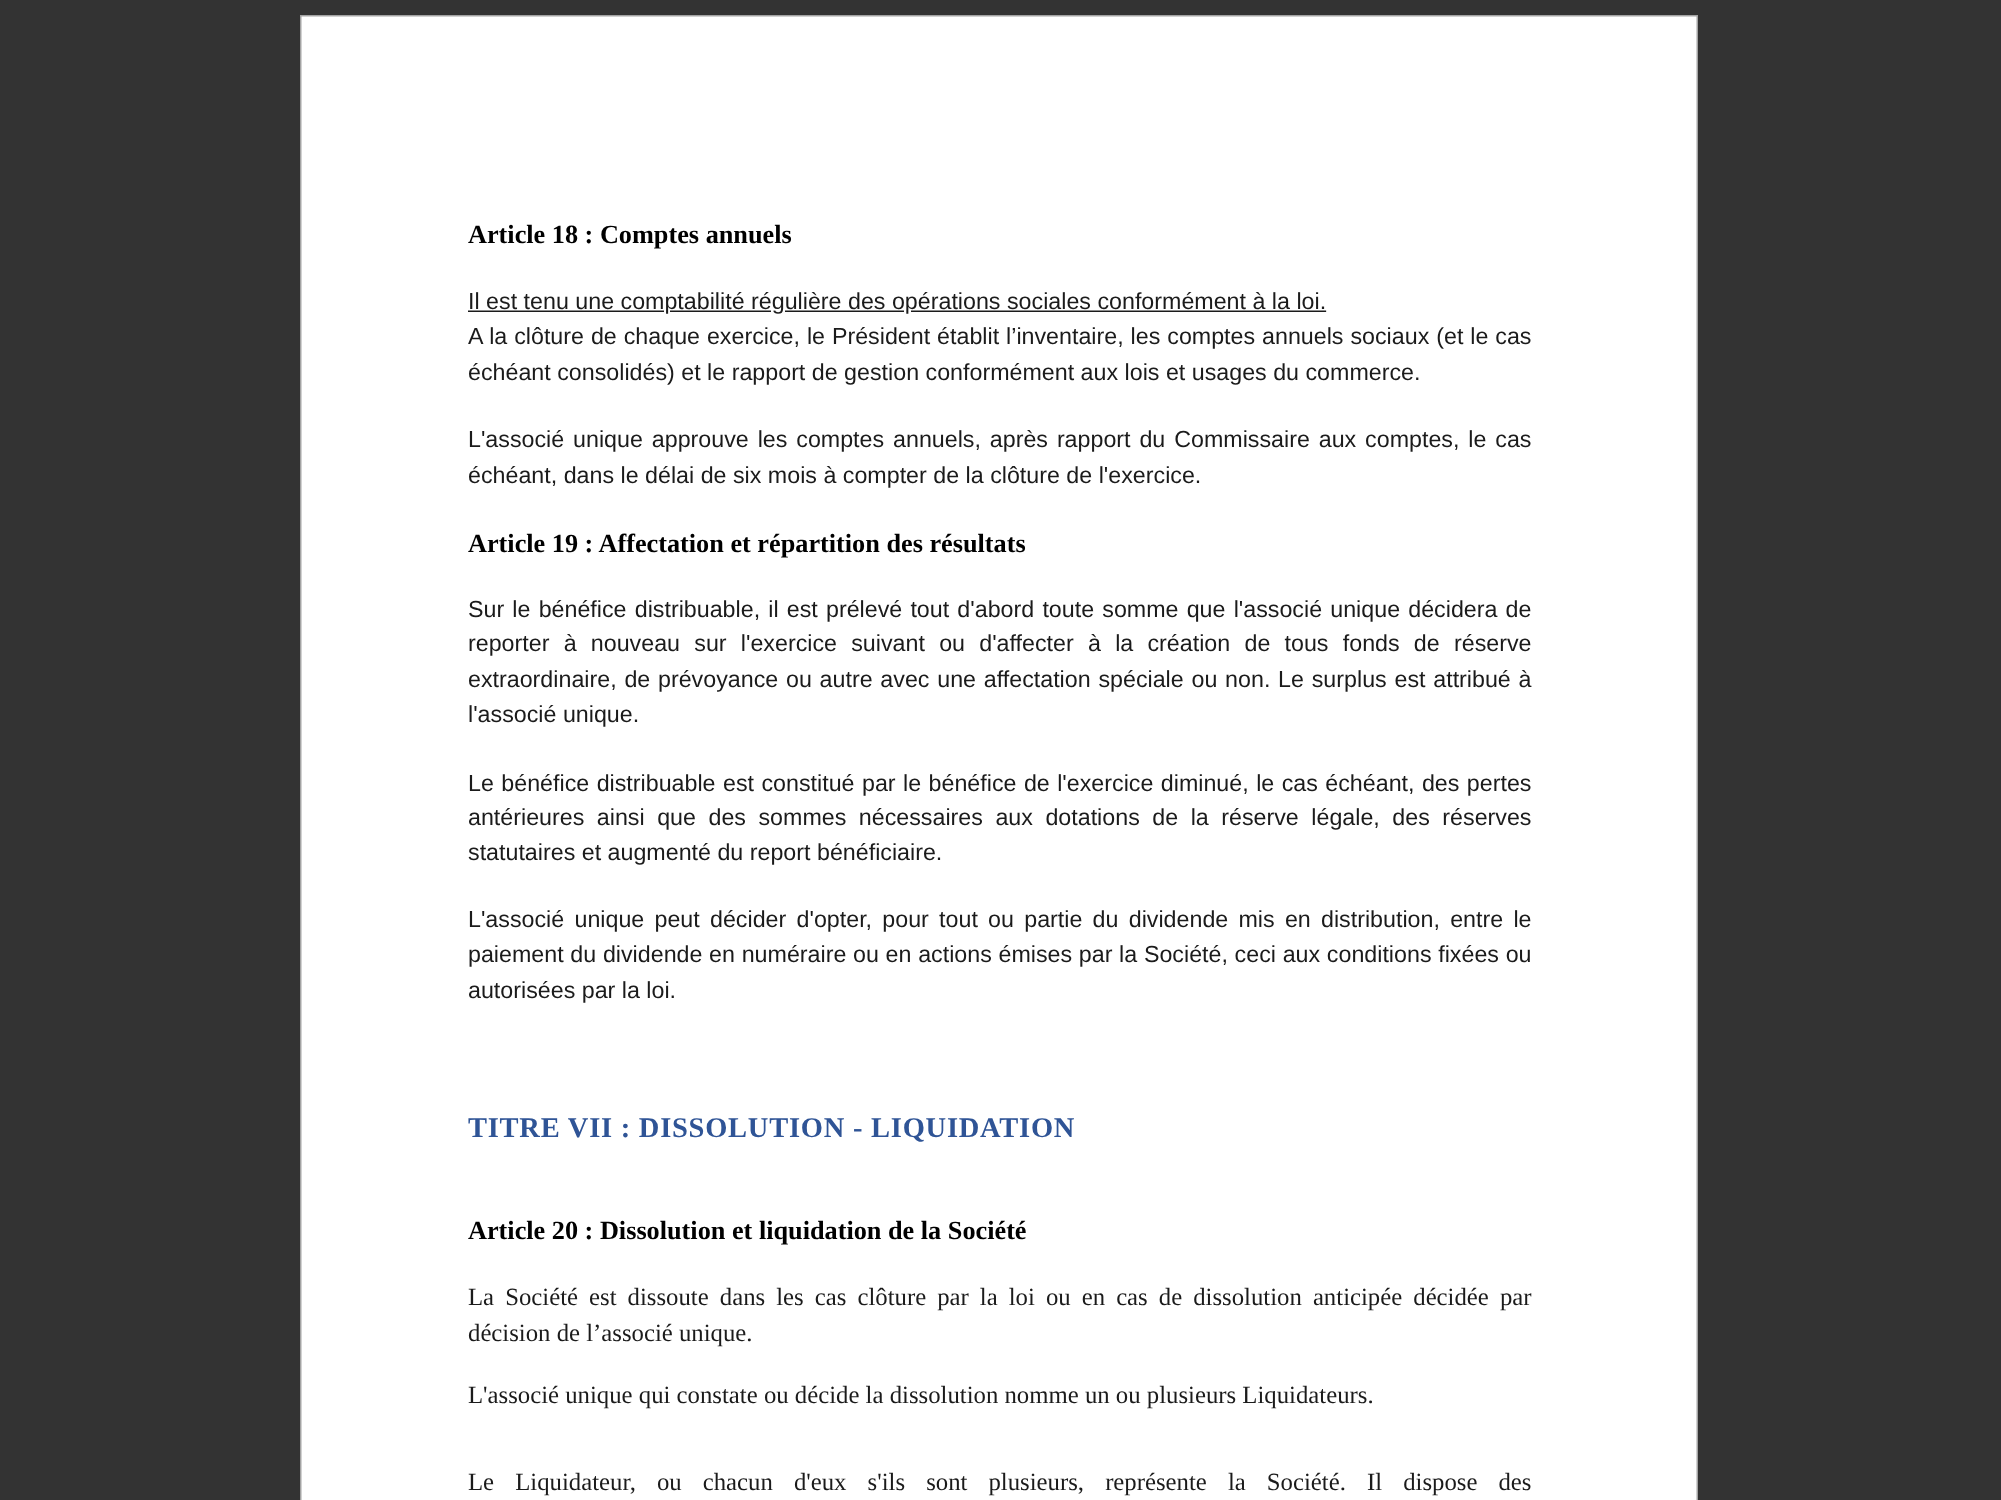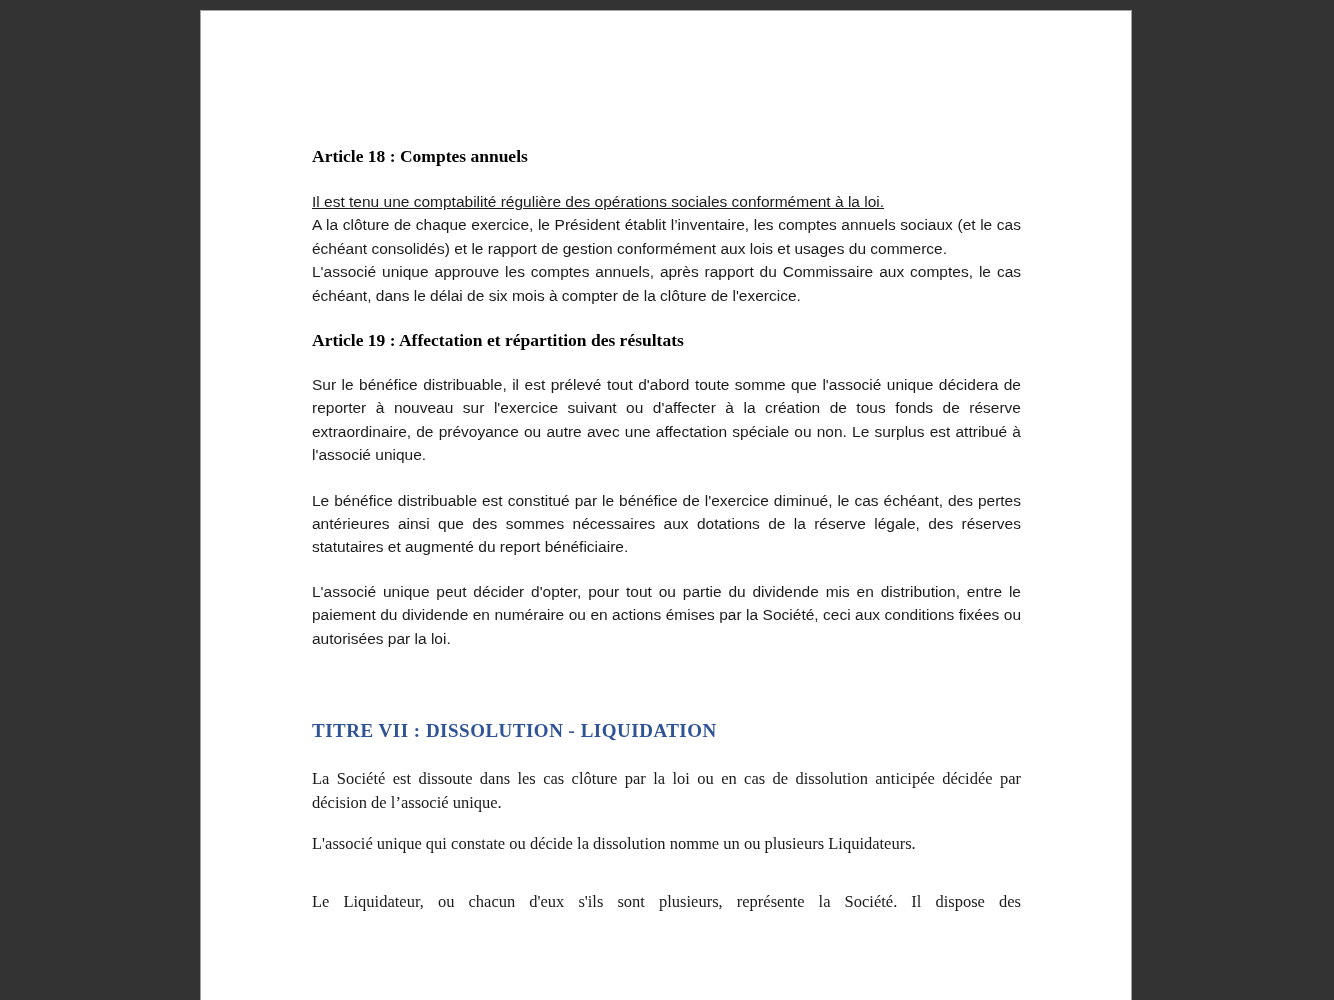--- a/index.html
+++ b/index.html
@@ -65,21 +65,21 @@
     font-size: 19px;
     line-height: 28px;
     letter-spacing: 0.5px;
     text-align: left;
     color: var(--title_blue);
   }
   .stretch-last { text-align-last: justify; }
   
   #b-p1a  { margin-top: 23px; text-decoration: underline; }
   #b-p1b  { margin-top: 0; }
-  #b-p2   { }
+  #b-p2   { margin-top: 22px; }
   #b-h19  { margin-top: 22px; }
   #b-p3   { margin-top: 22px; }
   #b-p4   { margin-top: 22px; }
   #b-p5   { margin-top: 21px; }
   #b-titre{ margin-top: 67px; }
   #b-h20  { margin-top: 42px; }
   #b-p6   { margin-top: 22px; }
   #b-p7   { margin-top: 17px; }
   #b-p8   { margin-top: 34px; }
 </style>
@@ -101,20 +101,21 @@
       <div id="b-h19" class="h-article">Article 19 : Affectation et répartition des résultats</div>
 
       <div id="b-p4" class="p-sans">Sur le bénéfice distribuable, il est prélevé tout d'abord toute somme que l'associé unique décidera de reporter à nouveau sur l'exercice suivant ou d'affecter à la création de tous fonds de réserve extraordinaire, de prévoyance ou autre avec une affectation spéciale ou non. Le surplus est attribué à l'associé unique.</div>
 
       <div id="b-p3" class="p-sans">Le bénéfice distribuable est constitué par le bénéfice de l'exercice diminué, le cas échéant, des pertes antérieures ainsi que des sommes nécessaires aux dotations de la réserve légale, des réserves statutaires et augmenté du report bénéficiaire.</div>
 
       <div id="b-p5" class="p-sans">L'associé unique peut décider d'opter, pour tout ou partie du dividende mis en distribution, entre le paiement du dividende en numéraire ou en actions émises par la Société, ceci aux conditions fixées ou autorisées par la loi.</div>
 
       <div id="b-titre" class="titre">TITRE VII : DISSOLUTION - LIQUIDATION</div>
 
+      <div id="b-h20" class="h-article">Article 20 : Dissolution et liquidation de la Société</div>
 
       <div id="b-p6" class="p-serif">La Société est dissoute dans les cas clôture par la loi ou en cas de dissolution anticipée décidée par décision de l’associé unique.</div>
 
       <div id="b-p7" class="p-serif">L'associé unique qui constate ou décide la dissolution nomme un ou plusieurs Liquidateurs.</div>
 
       <div id="b-p8" class="p-serif stretch-last">Le Liquidateur, ou chacun d'eux s'ils sont plusieurs, représente la Société. Il dispose des</div>
 
     </div>
   </div>
 </div>

